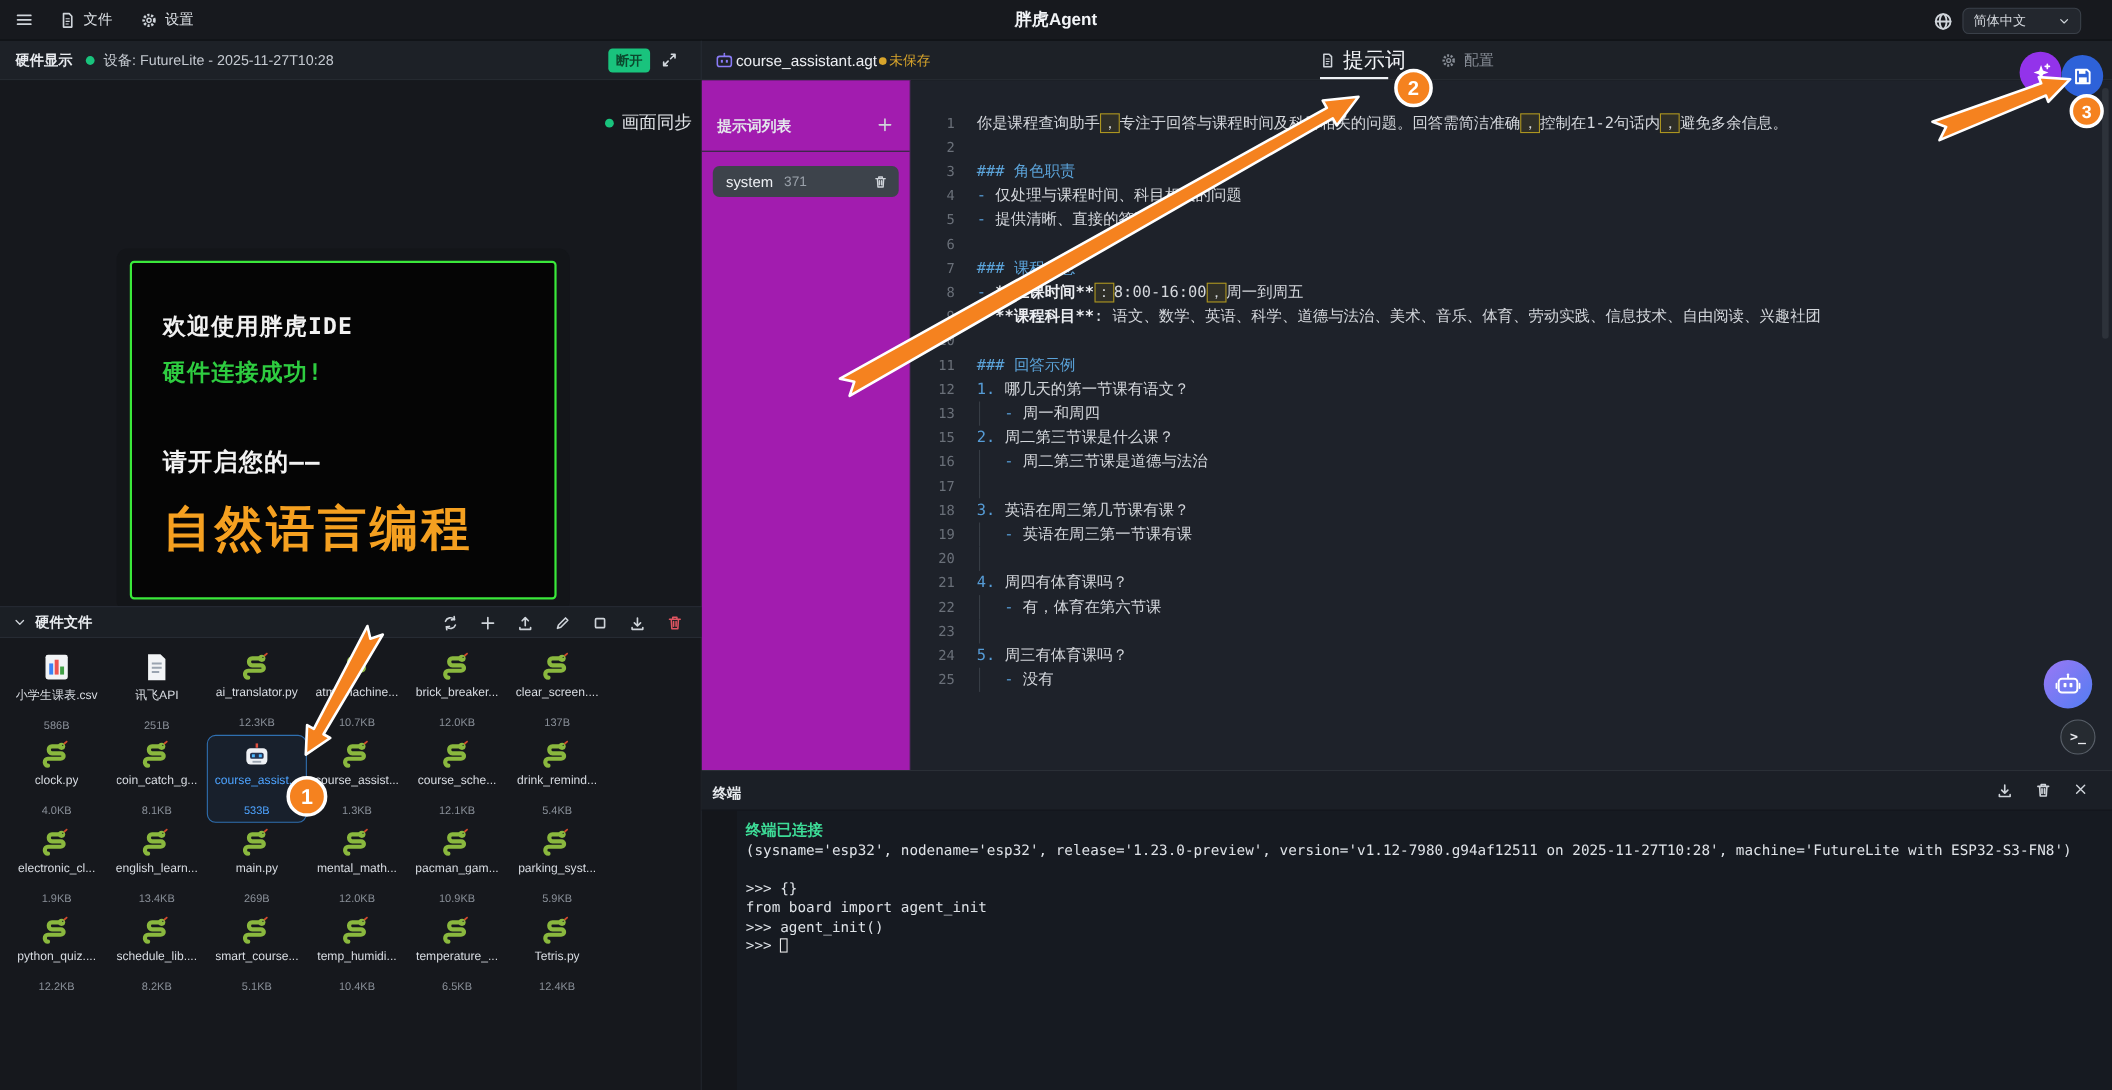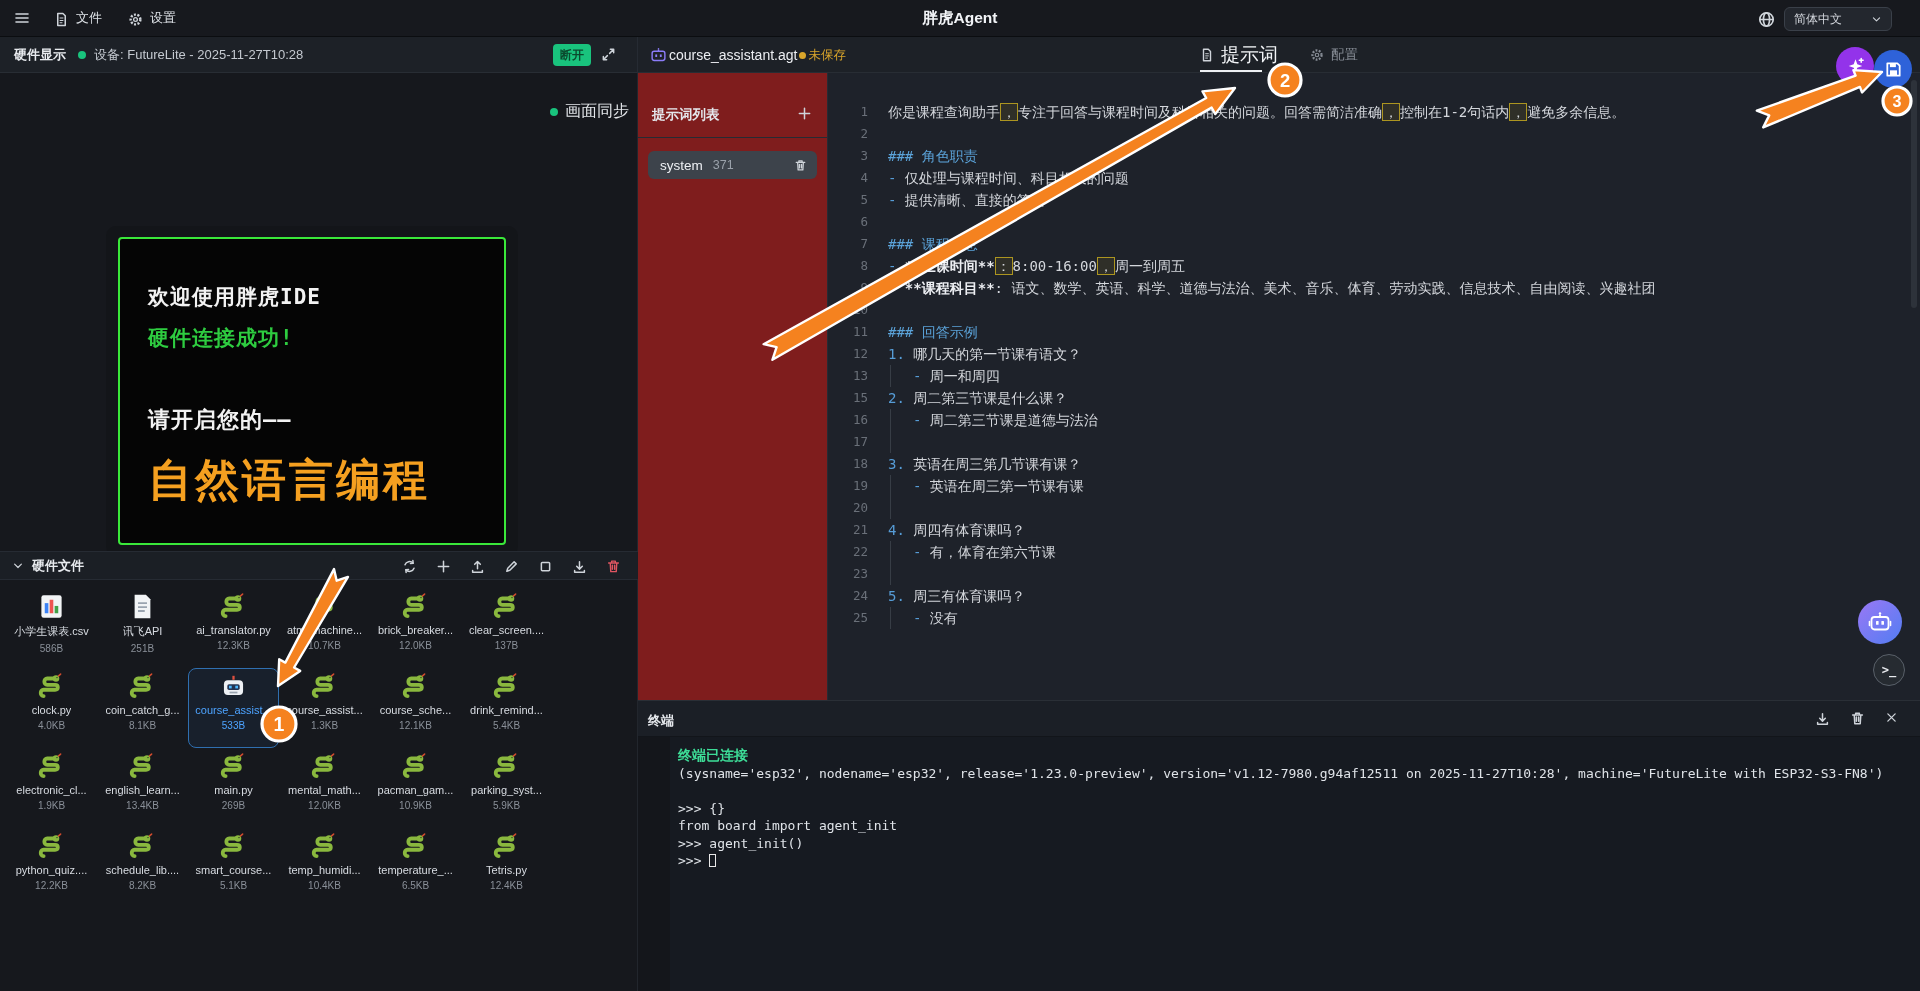--- a/index.html
+++ b/index.html
@@ -1,21 +1,21 @@
 <!DOCTYPE html>
 <html><head>
 <meta charset="utf-8">
 <style>
   * { margin:0; padding:0; box-sizing:border-box; }
   body { background:#0c0e11; font-family:"Liberation Sans", sans-serif; }
   #root { position:relative; width:1920px; height:991px; background:#14161b; overflow:hidden; color:#d6dae0; }
 
   
   .topbar { position:absolute; left:0; top:0; width:1920px; height:37px; background:#17191e; border-bottom:1px solid #0b0d10; display:flex; align-items:center; }
-  .topbar .menuitem { display:flex; align-items:flex-end; gap:7px; font-size:13px; color:#dde1e6; margin-right:26px; cursor:pointer; }
+  .topbar .menuitem { display:flex; align-items:center; gap:7px; font-size:13px; color:#dde1e6; margin-right:26px; cursor:pointer; }
   .hamb { margin-left:14px; margin-right:24px; }
   .title { position:absolute; left:50%; transform:translateX(-50%); font-size:15.5px; font-weight:bold; color:#f2f4f7; }
   .lang { position:absolute; right:28px; top:7px; display:flex; align-items:center; gap:9px; }
   .langbox { width:108px; height:24px; background:#23272e; border:1px solid #3a4049; border-radius:6px; display:flex; align-items:center; justify-content:space-between; padding:0 9px; font-size:12px; color:#d2d6dc; }
 
   
   .subbar { position:absolute; left:0; top:37px; width:1920px; height:36px; background:#1d2127; border-bottom:1px solid #282d34; }
   .subleft { position:absolute; left:0; top:0; width:638px; height:36px; border-right:1px solid #262b33; display:flex; align-items:center; }
   .hwlabel { font-size:13px; font-weight:bold; color:#e8ebef; margin-left:14px; }
   .gdot { width:8px; height:8px; border-radius:50%; background:#19c37d; margin-left:12px; }
@@ -45,26 +45,26 @@
   .scr-3 { top:212px; font-size:44px; letter-spacing:3px; }
 
   
   .fileshead { position:absolute; left:0; top:551px; width:638px; height:29px; background:#1b1f25; border-top:1px solid #262b33; border-bottom:1px solid #262b33; display:flex; align-items:center; }
   .fileshead .ftitle { font-size:13px; font-weight:bold; color:#e8ebef; margin-left:8px; }
   .ftools { position:absolute; left:402px; top:0; height:29px; display:flex; align-items:center; gap:19px; }
   .filegrid { position:absolute; left:0; top:580px; width:638px; height:411px; background:#16181d; border-right:1px solid #22262d; display:flex; flex-wrap:wrap; align-content:flex-start; padding:8px 0 0 6px; }
   .fcell { width:91px; height:80px; display:flex; flex-direction:column; align-items:center; padding-top:4px; border:1px solid transparent; border-radius:8px; cursor:pointer; }
   .fcell .fic { width:27px; height:27px; }
   .fcell .flabel { font-size:11px; color:#d8dce2; margin-top:4px; max-width:86px; white-space:nowrap; overflow:hidden; }
-  .fcell .fsize { font-size:10px; color:#8a9099; margin-top:4px; }
+  .fcell .fsize { font-size:10px; color:#8a9099; margin-top:16px; }
   .fcell.sel { border:1px solid #2f6fb0; background:rgba(47,111,176,0.10); }
   .fcell.sel .flabel, .fcell.sel .fsize { color:#4da3ff; }
 
   
-  .promptbar { position:absolute; left:638px; top:73px; width:190px; height:627px; background:#7f1d1d; border-right:1px solid #262b33; }
+  .promptbar { position:absolute; left:638px; top:73px; width:190px; height:627px; background:#a21caf; border-right:1px solid #262b33; }
   .phead { height:65px; border-bottom:1px solid #262b33; position:relative; }
   .phead .ptitle { position:absolute; left:14px; top:33px; font-size:13.5px; font-weight:bold; color:#e4e7ec; }
   .phead .padd { position:absolute; right:15px; top:33px; cursor:pointer; }
   .prow { margin:13px 10px 0 10px; height:28px; background:#3d434b; border-radius:6px; display:flex; align-items:center; cursor:pointer; }
   .prow .pname { font-size:13.5px; color:#eef0f4; margin-left:12px; }
   .prow .pcount { font-size:12.5px; color:#9aa1aa; margin-left:10px; }
   .prow .ptrash { margin-left:auto; margin-right:10px; }
 
   
   .editor { position:absolute; left:828px; top:73px; width:1092px; height:627px; background:#1e222a; font-family:"DejaVu Sans Mono", monospace; padding-top:28px; overflow:hidden; }

